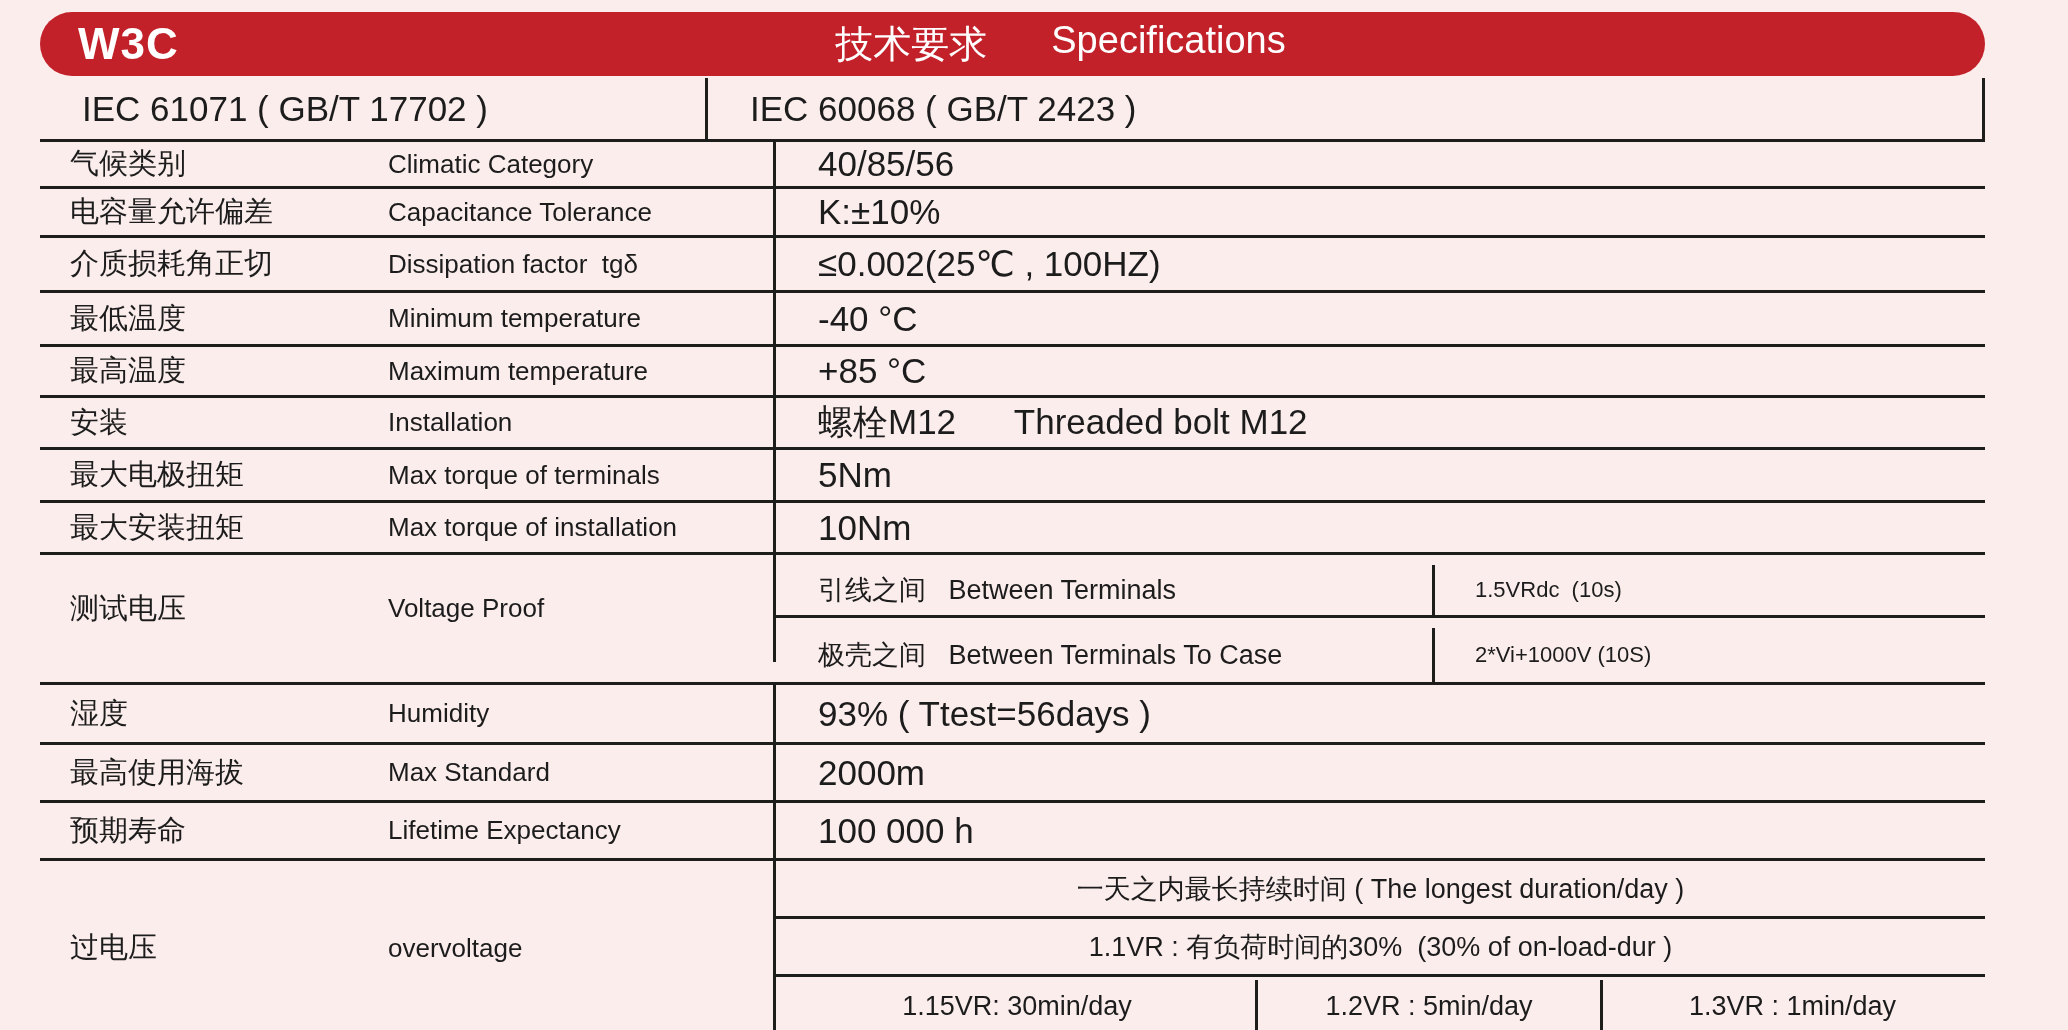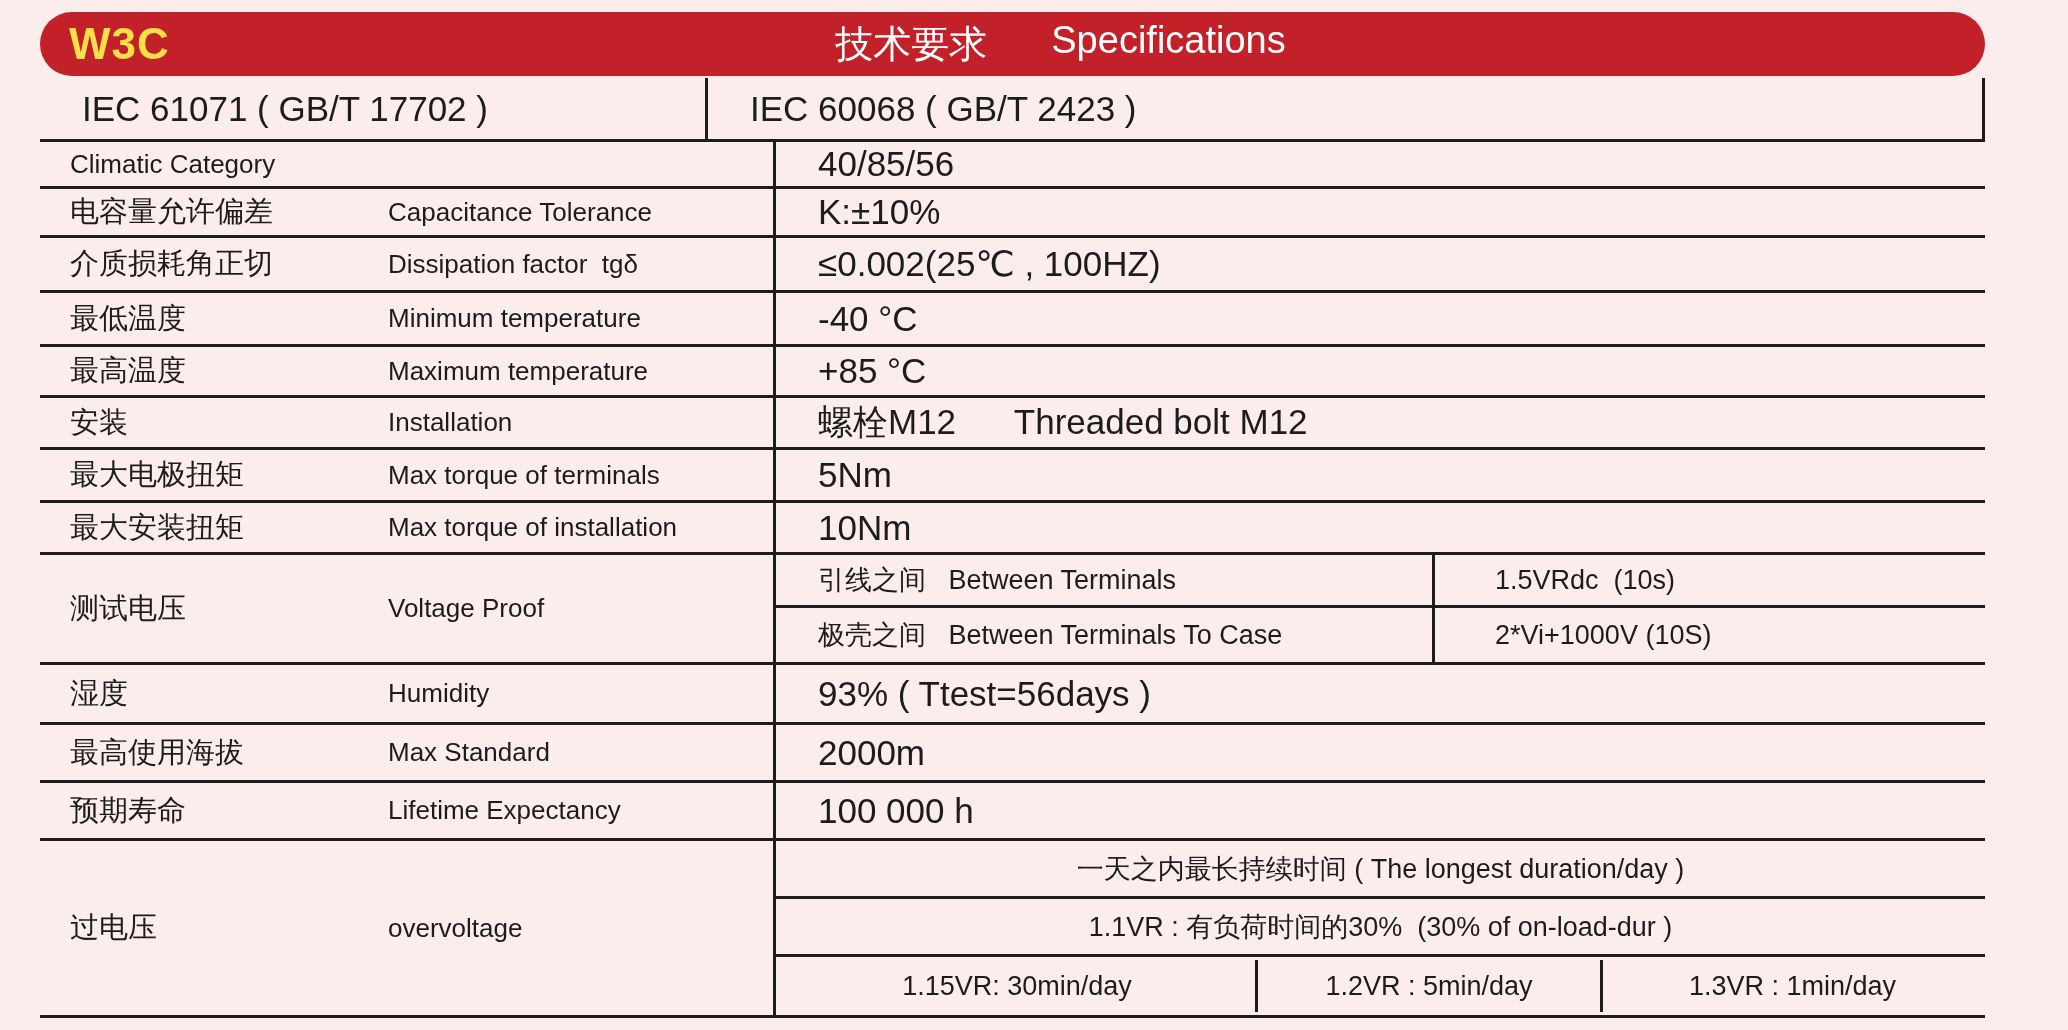--- a/index.html
+++ b/index.html
@@ -16,22 +16,22 @@
     color:var(--ink);
     position:relative;
   }
   
   .bar{
     position:absolute;left:40px;top:12px;width:1945px;height:64px;
     background:var(--red);border-radius:32px;
     display:flex;align-items:center;
   }
   .bar .product{
-    color:#fde047;font-weight:bold;font-size:44px;letter-spacing:1px;
-    margin-left:29px;
+    color:#ffffff;font-weight:bold;font-size:44px;letter-spacing:1px;
+    margin-left:38px;
   }
   .bar .title{
     position:absolute;left:50%;top:50%;transform:translate(-50%,-50%);
     margin-left:48px;
     color:#fff;font-size:38px;white-space:pre;display:flex;gap:64px;
   }
   
   .table{
     position:absolute;left:40px;top:78px;width:1945px;
   }
@@ -51,29 +51,29 @@
   
   .h64{height:64px}.h47{height:47px}.h49{height:49px}.h55{height:55px}
   .h54{height:54px}.h51{height:51px}.h52{height:52px}.h53{height:53px}
   .h60{height:60px}.h58{height:58px}
   
   .row.ref{border-right:3px solid var(--line);}
   .ref .vcell.c1{flex:0 0 668px;border-right:3px solid var(--line);}
   .ref .vcell.c2{flex:1;}
   
   .vpcol{flex:1;display:flex;flex-direction:column;}
-  .vprow{display:flex;flex:1;}
+  .vprow{display:flex;flex:1;margin-top:10px;}
   .vprow.first{border-bottom:3px solid var(--line);height:53px;flex:0 0 53px;}
   .vprow.second{height:54px;flex:0 0 54px;}
   .vplabel{
     flex:0 0 659px;border-right:3px solid var(--line);
     display:flex;align-items:center;padding-left:42px;
     font-size:27px;white-space:pre-wrap;
   }
-  .vpvalue{flex:1;display:flex;align-items:center;padding-left:60px;font-size:27px;white-space:pre-wrap;}
+  .vpvalue{flex:1;display:flex;align-items:center;padding-left:40px;font-size:22px;white-space:pre-wrap;}
   .tall107 .labelcell{height:107px;}
   .tall174 .labelcell{height:174px;}
   
   .ovcol{flex:1;display:flex;flex-direction:column;}
   .ovrow{
     height:58px;flex:0 0 58px;display:flex;align-items:center;justify-content:center;
     font-size:27px;white-space:pre-wrap;
   }
   .ovrow.b{border-bottom:3px solid var(--line);}
   .ovsplit{display:flex;justify-content:stretch;padding:3px;}
@@ -98,20 +98,21 @@
 
 <div class="table">
 
   <div class="row ref h64">
     <div class="vcell c1">IEC 61071 ( GB/T 17702 )</div>
     <div class="vcell c2">IEC 60068 ( GB/T 2423 )</div>
   </div>
 
   <div class="row h47">
     <div class="labelcell">
+      <span class="zh">气候类别</span>
       <span class="en">Climatic Category</span>
     </div>
     <div class="vcell">40/85/56</div>
   </div>
 
   <div class="row h49">
     <div class="labelcell">
       <span class="zh">电容量允许偏差</span>
       <span class="en">Capacitance Tolerance</span>
     </div>

